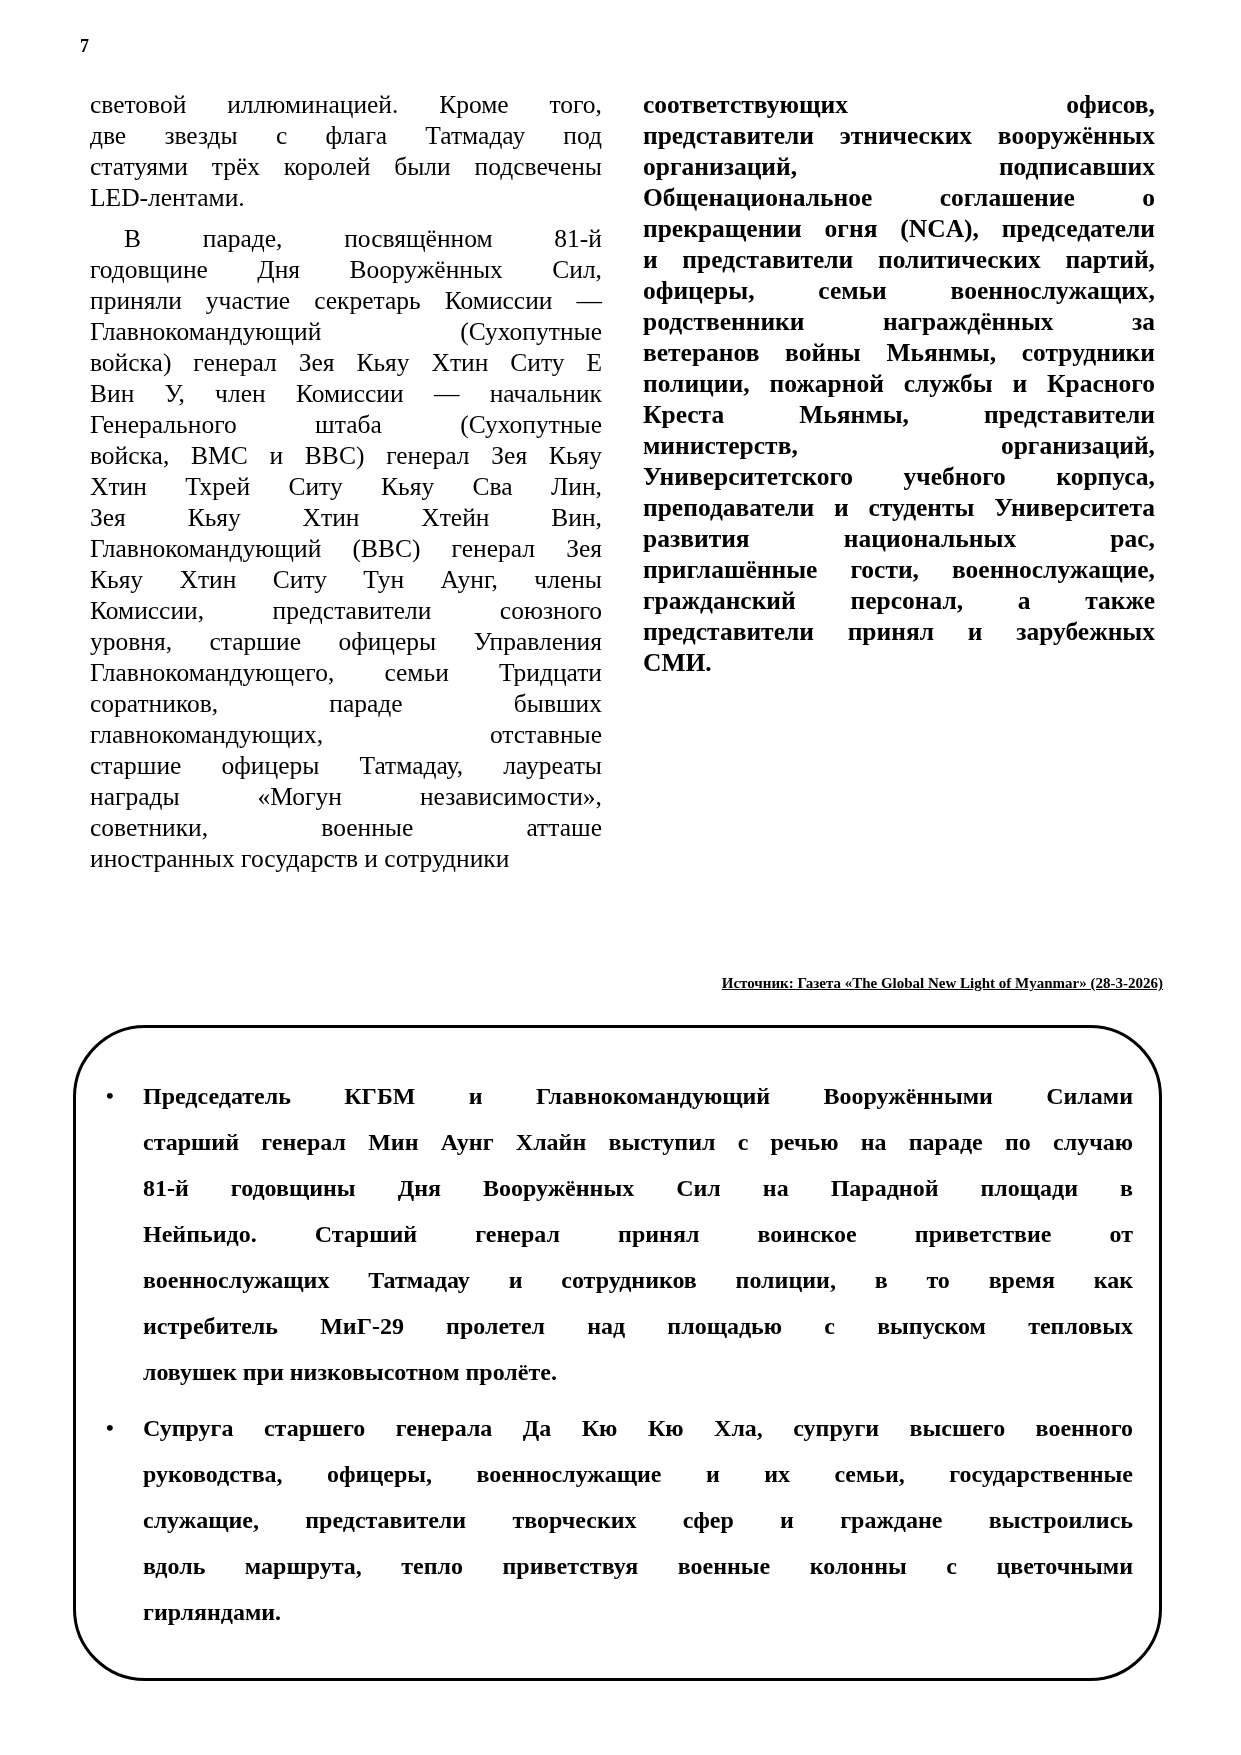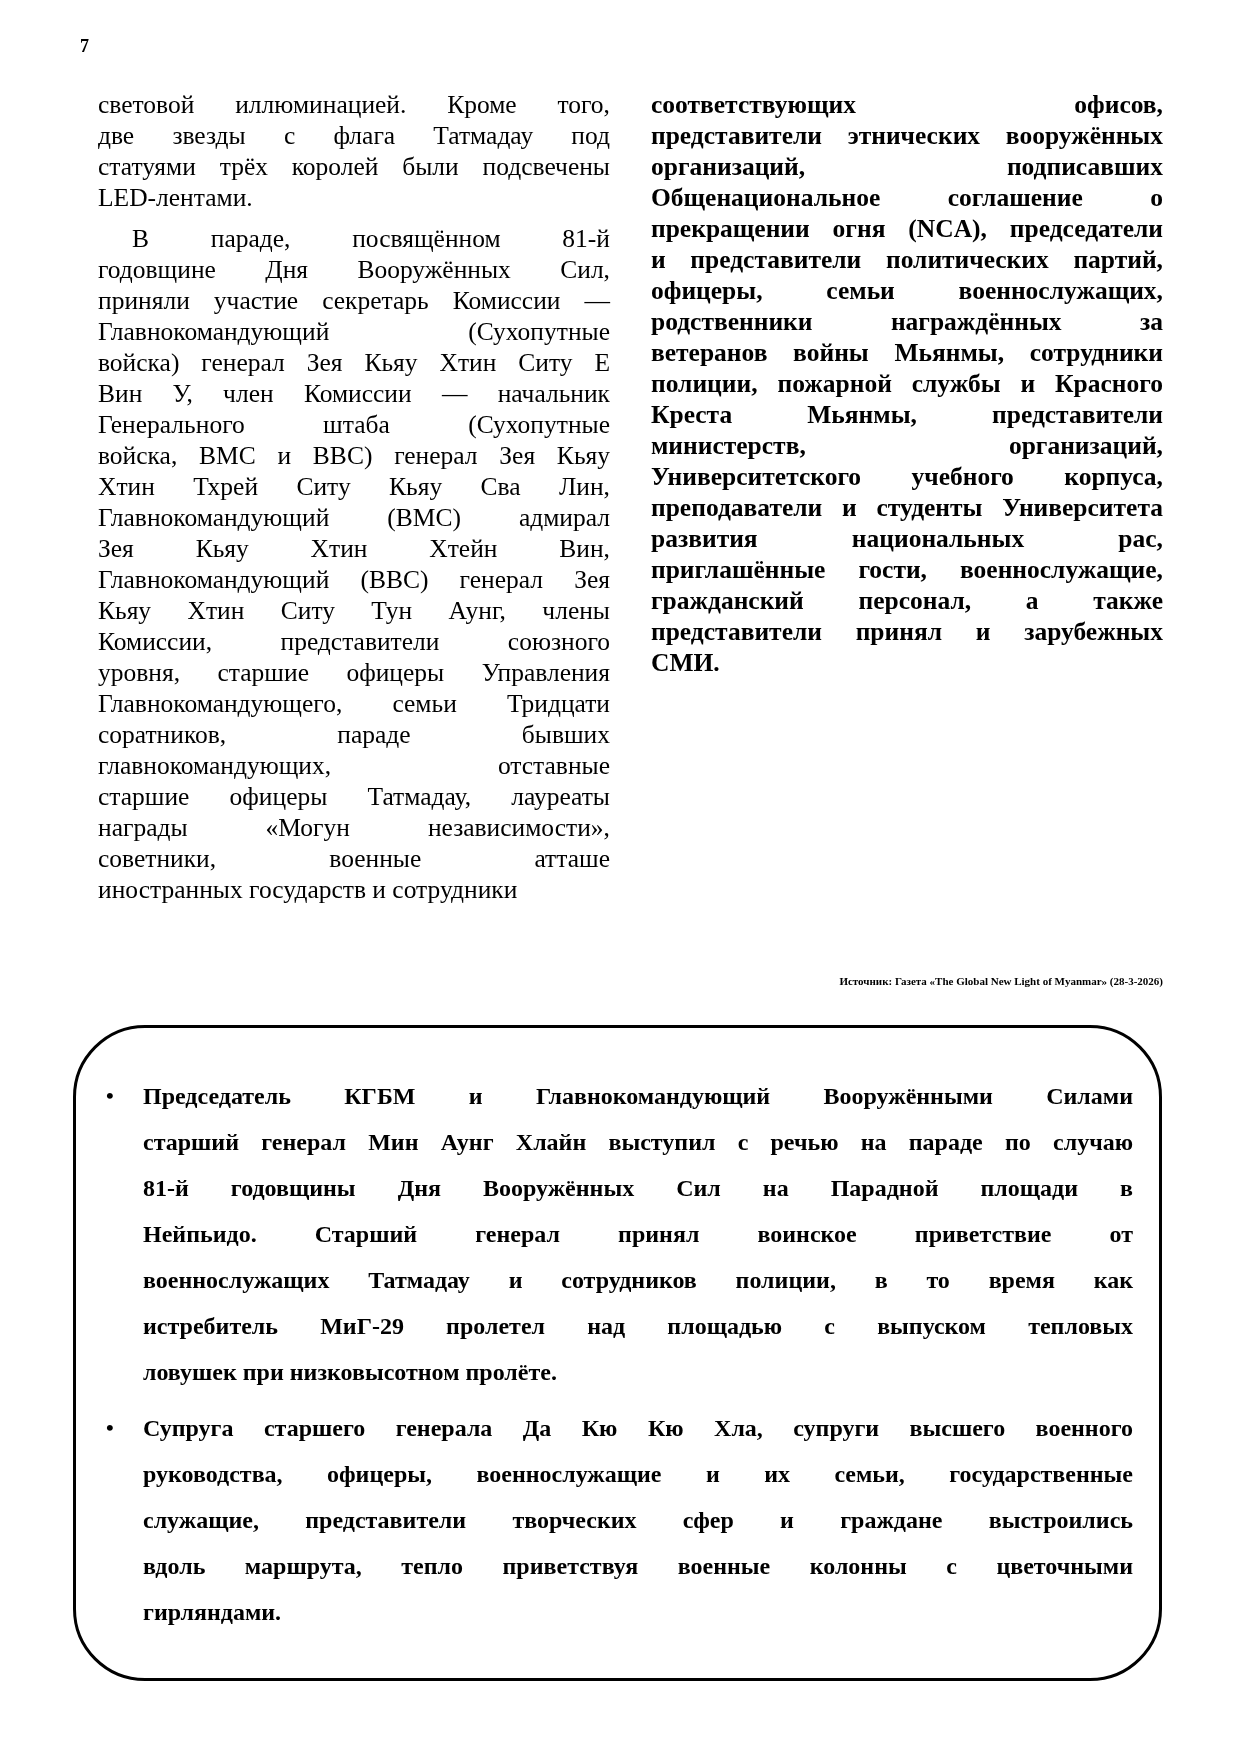--- a/index.html
+++ b/index.html
@@ -1,28 +1,28 @@
 <!DOCTYPE html>
 <html><head>
 <meta charset="utf-8">
 <style>
   html, body { margin: 0; padding: 0; background: #ffffff; }
   body { width: 1241px; height: 1755px; position: relative; overflow: hidden;
          font-family: "Liberation Serif", serif; color: #000; }
   .page-num { position: absolute; left: 80px; top: 36px; font-size: 18px; font-weight: bold; }
   .col { position: absolute; top: 89px; width: 512px; font-size: 25.5px; line-height: 31px;
-         text-align: justify; text-align-last: auto; margin-left: 8px; }
+         text-align: justify; text-align-last: auto; }
   .col p { margin: 0; }
   .col-left { left: 90px; }
   .col-right { left: 643px; font-weight: bold; }
   .line { display: block; text-align: justify; text-align-last: justify; white-space: nowrap; }
   .line.last { text-align-last: left; }
   .indent { text-indent: 34px; }
   .para-gap { height: 10px; }
-  .source { position: absolute; right: 78px; top: 975px; font-size: 11px; font-weight: bold; }
+  .source { position: absolute; right: 78px; top: 975px; font-size: 15px; font-weight: bold; text-decoration: underline; }
   .box { position: absolute; left: 73px; top: 1025px; width: 1089px; height: 656px;
          border: 3.5px solid #000; border-radius: 72px; box-sizing: border-box; }
   .bullets { position: absolute; left: 143px; top: 1073px; width: 990px; margin: 0; padding: 0;
              list-style: none; font-weight: bold; font-size: 24px; line-height: 46px; }
   .bullets li { position: relative; margin: 0 0 10px 0; }
   .bullets .bline { display: block; text-align: justify; text-align-last: justify; white-space: nowrap; }
   .bullets .bline.last { text-align-last: left; }
   .bullet-dot { position: absolute; left: -37px; top: 0; font-size: 22px; }
 </style>
 </head>
@@ -41,21 +41,20 @@
   <p id="lp1">
       <span class="line indent">В параде, посвящённом 81-й</span>
       <span class="line">годовщине Дня Вооружённых Сил,</span>
       <span class="line">приняли участие секретарь Комиссии —</span>
       <span class="line">Главнокомандующий (Сухопутные</span>
       <span class="line">войска) генерал Зея Кьяу Хтин Ситу Е</span>
       <span class="line">Вин У, член Комиссии — начальник</span>
       <span class="line">Генерального штаба (Сухопутные</span>
       <span class="line">войска, ВМС и ВВС) генерал Зея Кьяу</span>
       <span class="line">Хтин Тхрей Ситу Кьяу Сва Лин,</span>
-      <span class="line">Главнокомандующий (ВМС) адмирал</span>
       <span class="line">Зея Кьяу Хтин Хтейн Вин,</span>
       <span class="line">Главнокомандующий (ВВС) генерал Зея</span>
       <span class="line">Кьяу Хтин Ситу Тун Аунг, члены</span>
       <span class="line">Комиссии, представители союзного</span>
       <span class="line">уровня, старшие офицеры Управления</span>
       <span class="line">Главнокомандующего, семьи Тридцати</span>
       <span class="line">соратников, параде бывших</span>
       <span class="line">главнокомандующих, отставные</span>
       <span class="line">старшие офицеры Татмадау, лауреаты</span>
       <span class="line">награды «Могун независимости»,</span>

